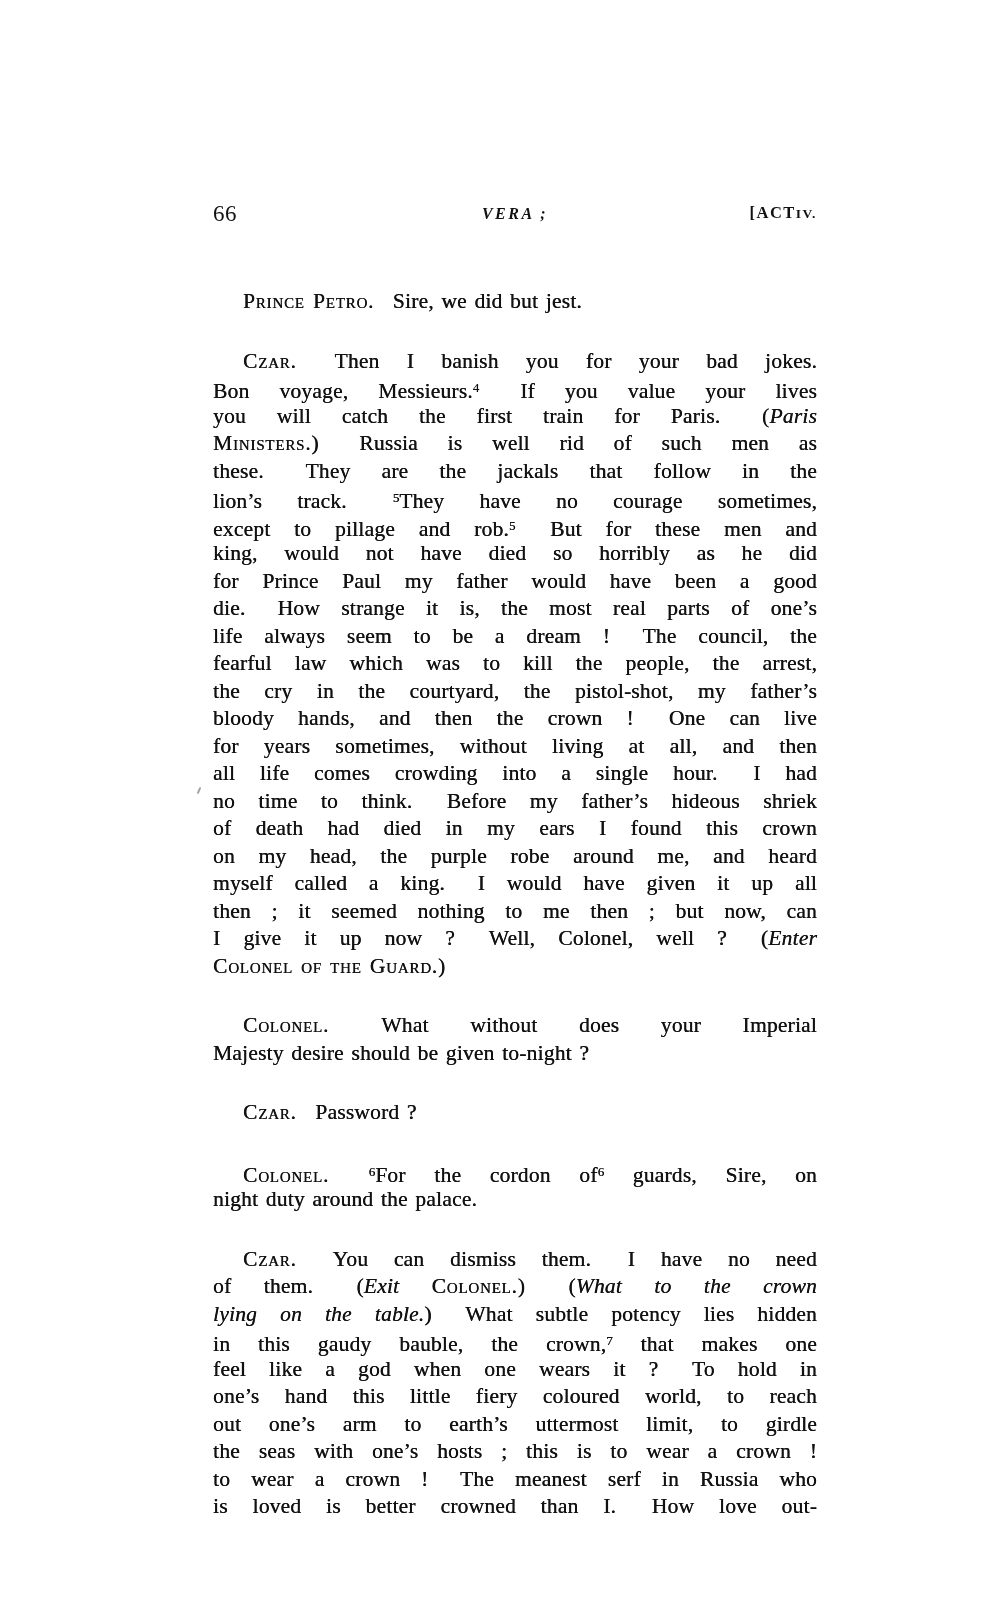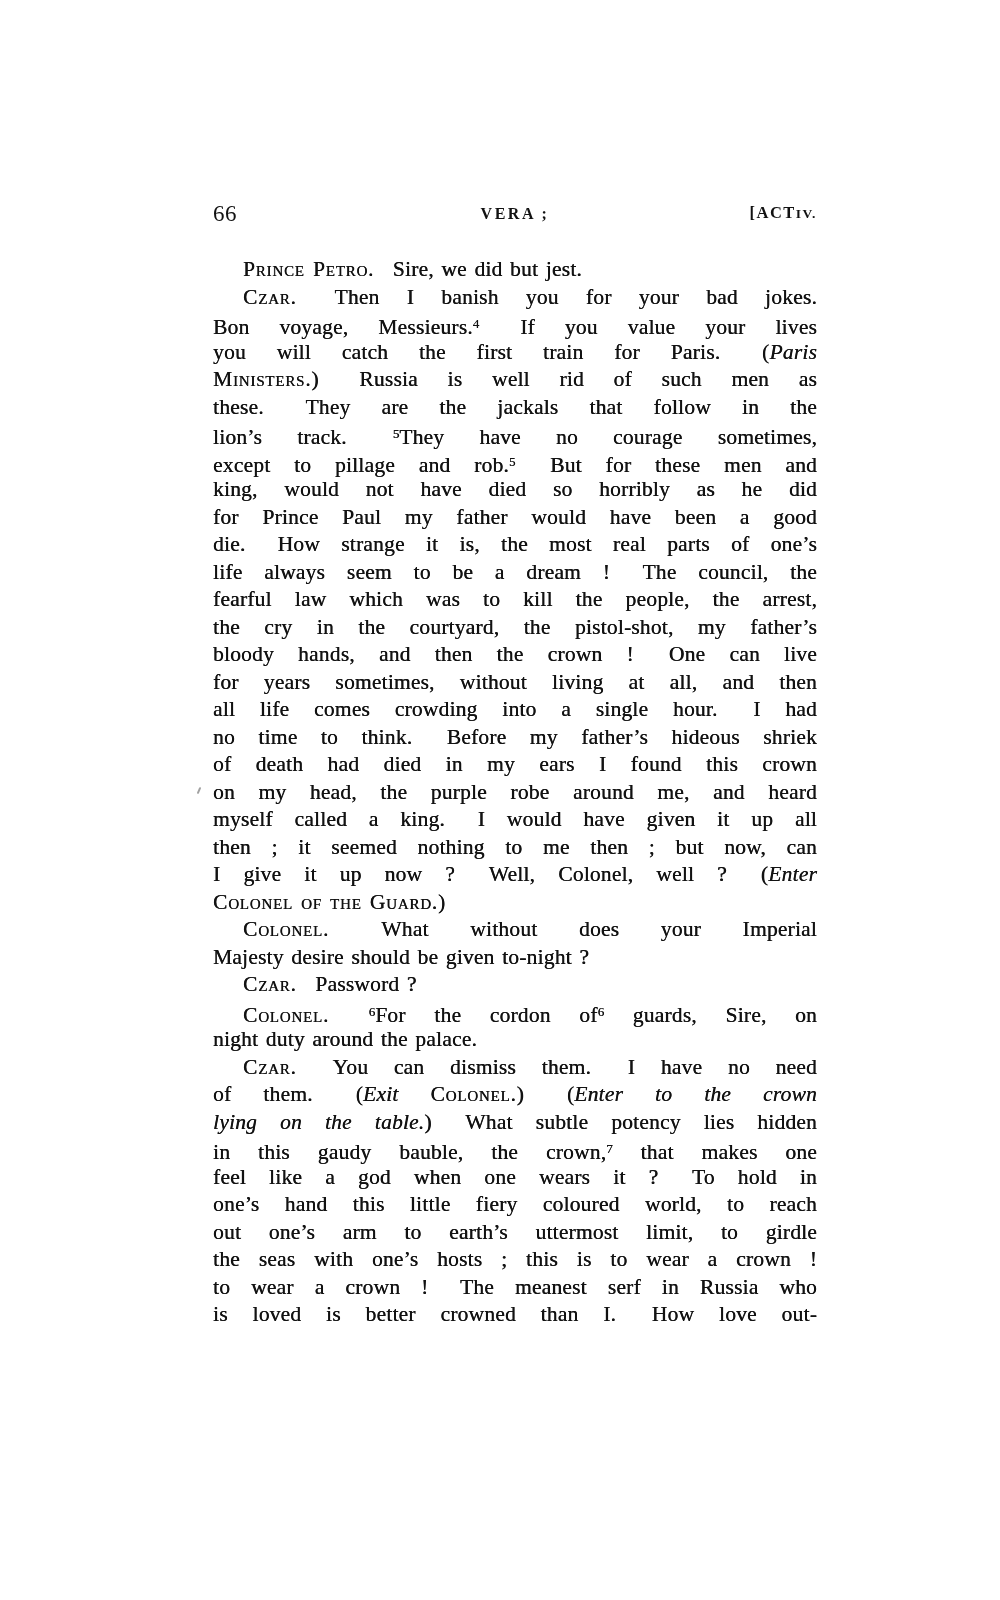--- a/index.html
+++ b/index.html
@@ -32,20 +32,21 @@
   }
   .running-title {
     position: absolute;
     left: 50%;
     top: 4px;
     transform: translateX(-50%);
     font-size: 16px;
     font-weight: 700;
     letter-spacing: 2.5px;
     white-space: nowrap;
+    font-style: italic;
   }
   .act-label {
     position: absolute;
     right: 0;
     top: 2px;
     white-space: nowrap;
   }
   .act-bracket {
     font-size: 16.5px;
     font-weight: 700;
@@ -72,20 +73,21 @@
     white-space: normal;
     text-shadow: 0.3px 0 0 currentColor;
   }
   .line.just {
     text-align: justify;
     text-align-last: justify;
   }
   .line.ind {
     padding-left: 30px;
     box-sizing: border-box;
+    margin-top: 32px;
   }
   .line .sc {
     font-variant: small-caps;
     letter-spacing: 0.8px;
   }
   .line .i {
     font-style: italic;
   }
   .line .sup {
     font-size: 0.6em;
@@ -137,21 +139,21 @@
     <div class="line just"><span class="n">myself called a king.  I would have given it up all</span></div>
     <div class="line just"><span class="n">then ; it seemed nothing to me then ; but now, can</span></div>
     <div class="line just"><span class="n">I give it up now ?  Well, Colonel, well ?  (</span><span class="i">Enter</span></div>
     <div class="line"><span class="sc">Colonel of the Guard.</span><span class="n">)</span></div>
     <div class="line just ind"><span class="sc">Colonel.</span><span class="n">  What without does your Imperial</span></div>
     <div class="line"><span class="n">Majesty desire should be given to-night ?</span></div>
     <div class="line ind"><span class="sc">Czar.</span><span class="n">  Password ?</span></div>
     <div class="line just ind"><span class="sc">Colonel.</span><span class="n">  </span><span class="sup">6</span><span class="n">For the cordon of</span><span class="sup">6</span><span class="n"> guards, Sire, on</span></div>
     <div class="line"><span class="n">night duty around the palace.</span></div>
     <div class="line just ind"><span class="sc">Czar.</span><span class="n">  You can dismiss them.  I have no need</span></div>
-    <div class="line just"><span class="n">of them.  (</span><span class="i">Exit</span><span class="n"> </span><span class="sc">Colonel.</span><span class="n">)  (</span><span class="i">Enter to the crown</span></div>
+    <div class="line just"><span class="n">of them.  (</span><span class="i">Exit</span><span class="n"> </span><span class="sc">Colonel.</span><span class="n">)  (</span><span class="i">What to the crown</span></div>
     <div class="line just"><span class="i">lying on the table.</span><span class="n">)  What subtle potency lies hidden</span></div>
     <div class="line just"><span class="n">in this gaudy bauble, the crown,</span><span class="sup">7</span><span class="n"> that makes one</span></div>
     <div class="line just"><span class="n">feel like a god when one wears it ?  To hold in</span></div>
     <div class="line just"><span class="n">one’s hand this little fiery coloured world, to reach</span></div>
     <div class="line just"><span class="n">out one’s arm to earth’s uttermost limit, to girdle</span></div>
     <div class="line just"><span class="n">the seas with one’s hosts ; this is to wear a crown !</span></div>
     <div class="line just"><span class="n">to wear a crown !  The meanest serf in Russia who</span></div>
     <div class="line just"><span class="n">is loved is better crowned than I.  How love out-</span></div>
   </div>
 

